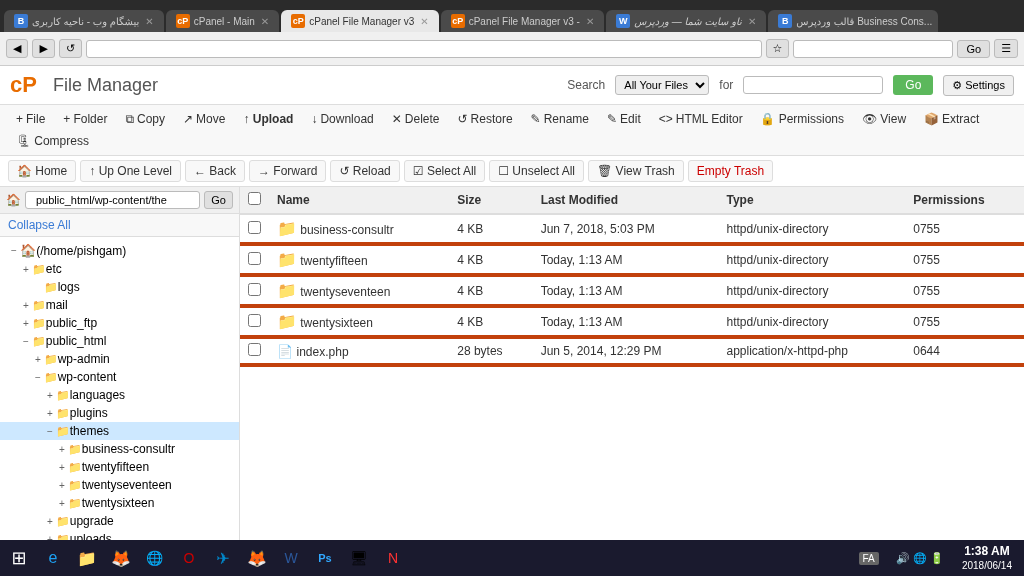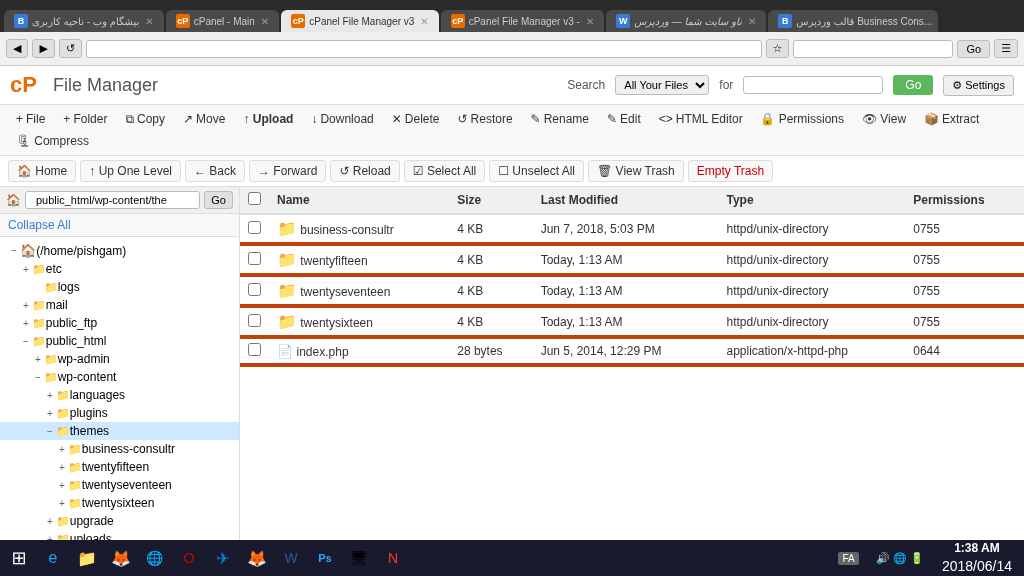--- a/index.html
+++ b/index.html
@@ -359,16 +359,16 @@
   <div class="taskbar-btn" style="color:#ff6600;">🦊</div>
   <div class="taskbar-btn" style="color:#2b579a; font-size:14px;">W</div>
   <div class="taskbar-btn" style="color:#31a8ff; font-size:11px; font-weight:bold;">Ps</div>
   <div class="taskbar-btn" style="font-size:14px;">🖥</div>
   <div class="taskbar-btn" style="font-size:14px; color:#ff3333;">N</div>
   <div class="taskbar-sys">
     <span style="background:#666; color:white; padding:1px 4px; border-radius:2px; font-size:10px;">FA</span>
     <span style="font-size:11px;">🔊 🌐 🔋</span>
     <div style="text-align:center; line-height:1.3;">
       <div style="font-size:12px; font-weight:bold;">1:38 AM</div>
-      <div style="font-size:14px;">2018/06/14</div>
+      <div style="font-size:10px;">2018/06/14</div>
     </div>
   </div>
 </div>
 
 </body></html>

